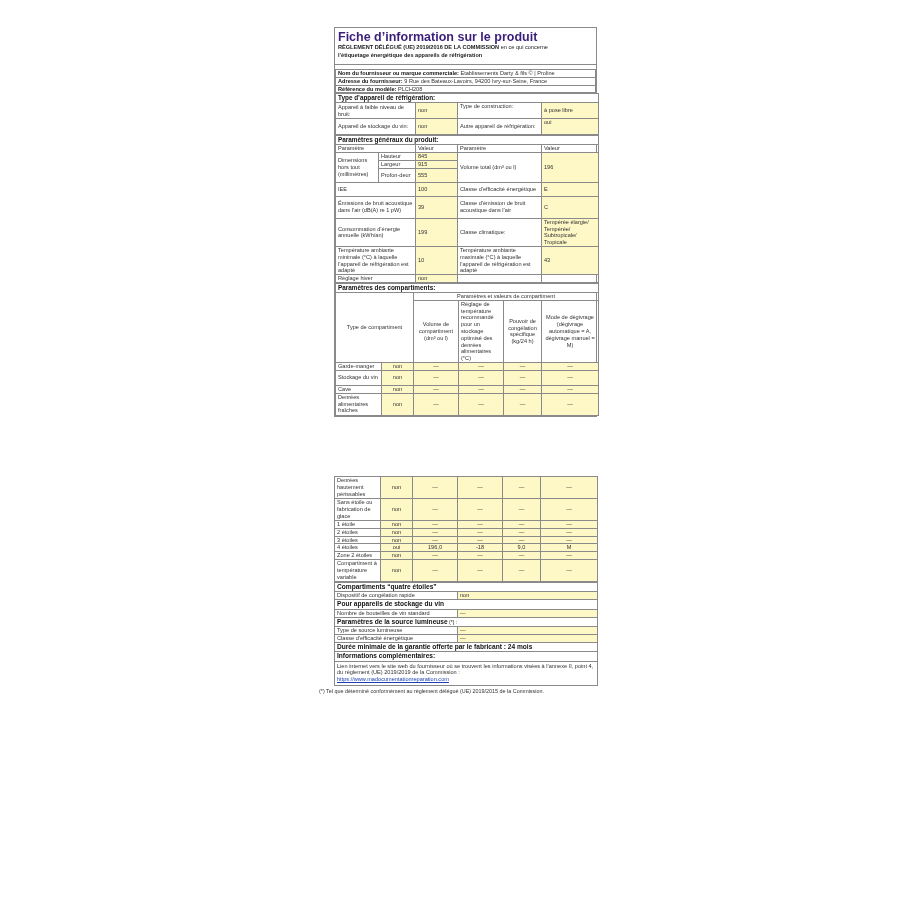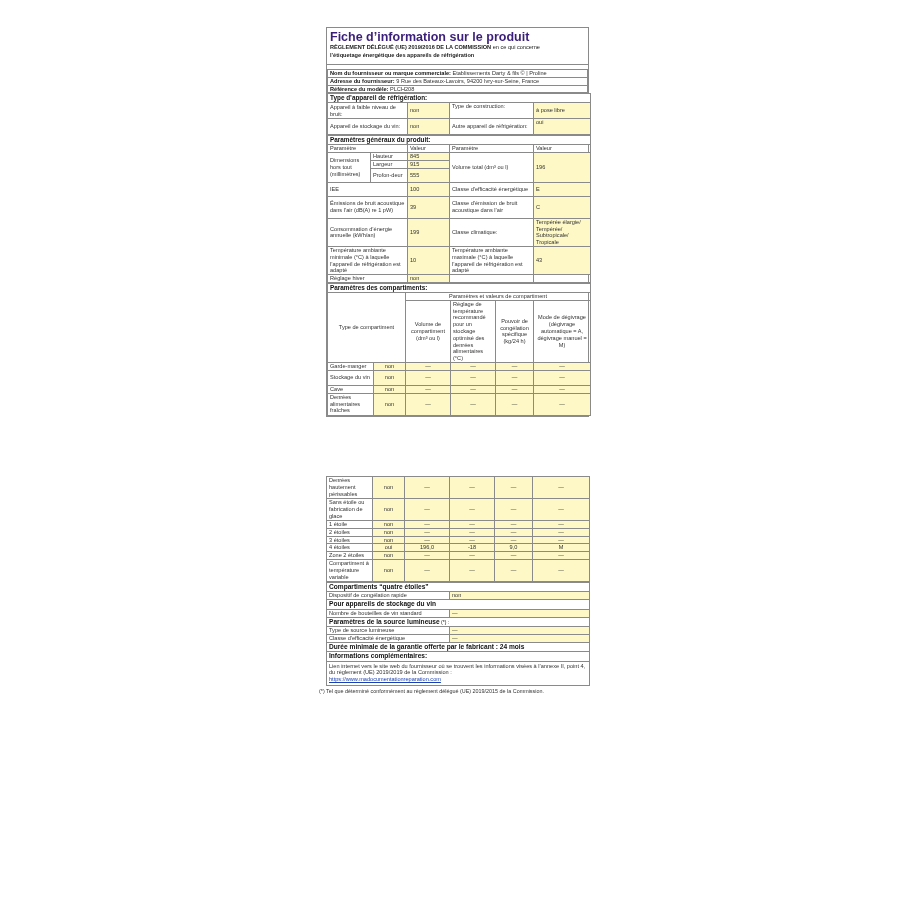--- a/index.html
+++ b/index.html
@@ -1,17 +1,17 @@
 <!DOCTYPE html>
 <html><head>
 <meta charset="utf-8">
 <style>
   html,body{margin:0;padding:0;background:#ffffff;}
   body{width:900px;height:900px;position:relative;font-family:"Liberation Sans",sans-serif;color:#222;}
-  .sheet{position:absolute;left:326px;width:263px;box-sizing:border-box;font-size:6px;line-height:7px;}
+  .sheet{position:absolute;left:334px;width:263px;box-sizing:border-box;font-size:6px;line-height:7px;}
   #page1{top:27px;border:1px solid #8a8a8a;}
   #page2{top:476px;}
   .head{padding:2px 3px 5px 3px;border-bottom:1px solid #8a8a8a;}
   .title{color:#3a1e7a;font-weight:bold;font-size:12.5px;line-height:14px;}
   .reg{font-weight:bold;font-size:5.6px;line-height:7.5px;}
   .reg span{font-weight:normal;}
   table{border-collapse:collapse;width:100%;table-layout:fixed;}
   td{border:1px solid #8a8a8a;padding:0 2px;vertical-align:middle;font-size:5.6px;line-height:6.8px;color:#333;overflow:hidden;}
   td.y{background:#fdf8c6;}
   td.c{text-align:center;}

